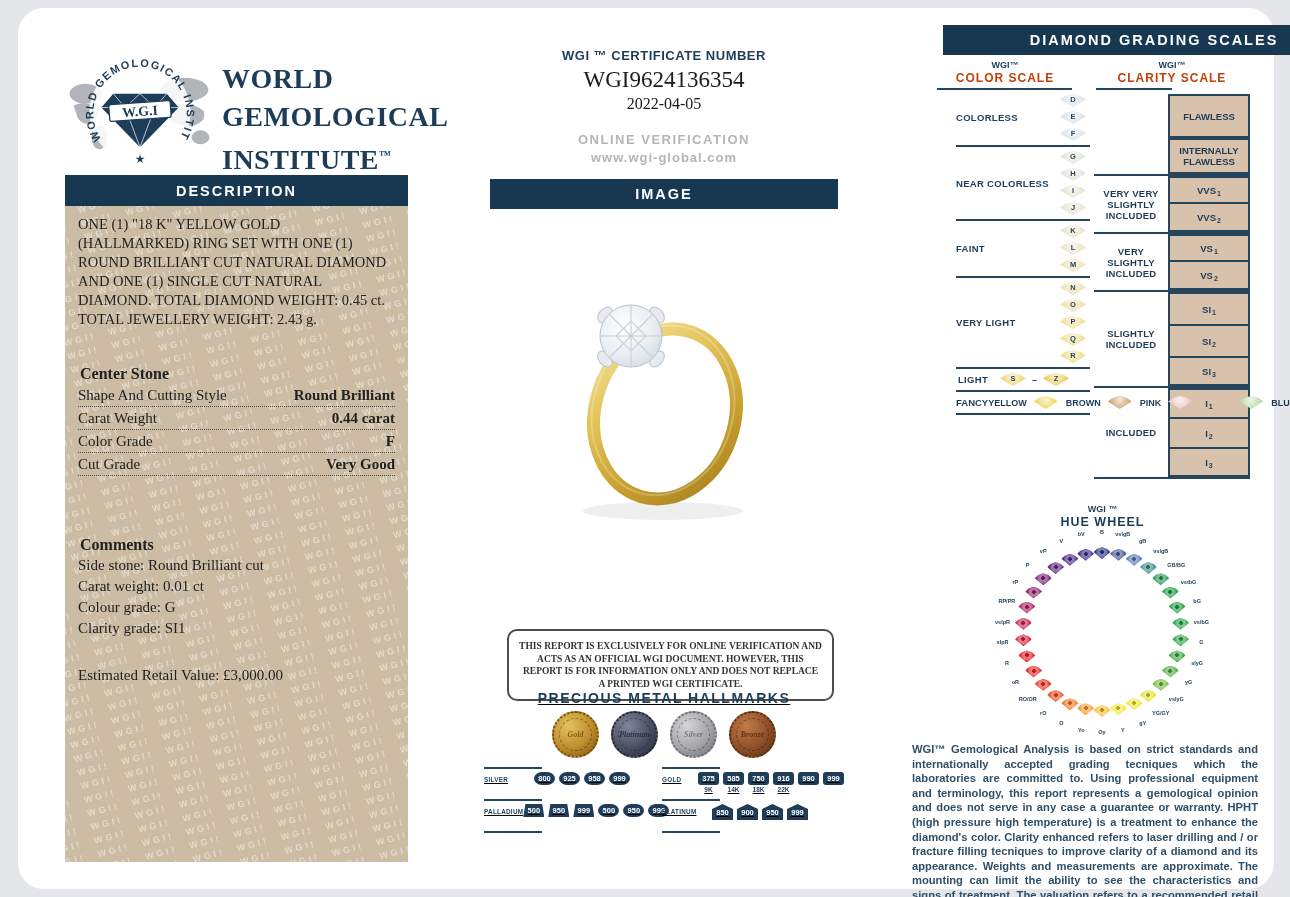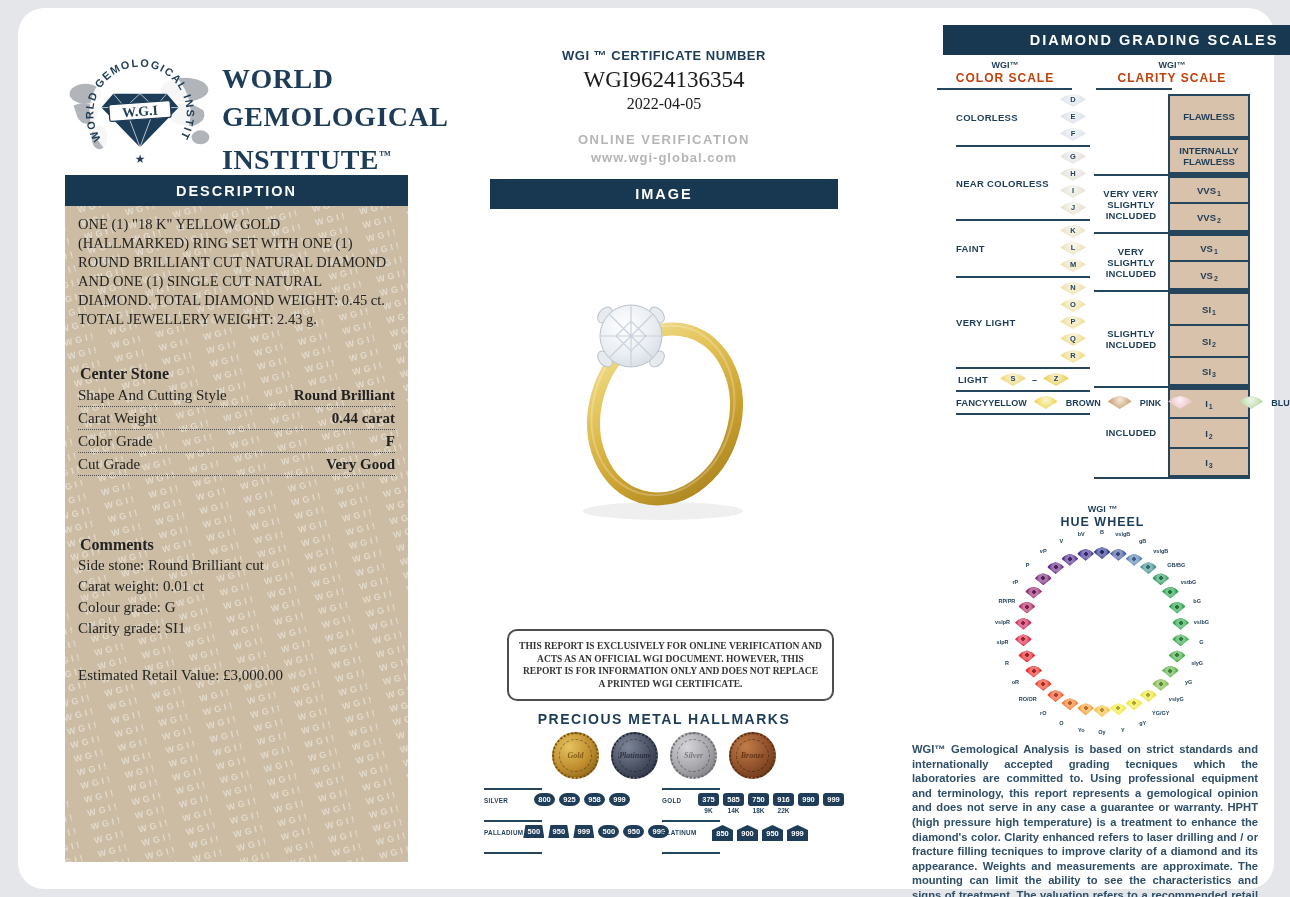--- a/index.html
+++ b/index.html
@@ -36,21 +36,21 @@
   .cert-label{font-weight:bold;font-size:13px;letter-spacing:.5px;color:#1d3c57;}
   .cert-number{font-family:"Liberation Serif",serif;font-size:23px;color:#1b1b1b;margin-top:4px;}
   .cert-date{font-family:"Liberation Serif",serif;font-size:16px;color:#1b1b1b;margin-top:2px;}
   .verify-label{margin-top:19px;font-weight:bold;font-size:13px;letter-spacing:1.5px;color:#b5b5b5;}
   .verify-url{font-weight:bold;font-size:13px;letter-spacing:1px;color:#b5b5b5;margin-top:3px;cursor:pointer;}
   .bar.image{left:490px;top:179px;width:348px;height:30px;}
   .ring-wrap{position:absolute;left:545px;top:256px;width:240px;height:270px;}
   .notice{position:absolute;left:507px;top:629px;width:327px;border:2px solid #4d4d4d;border-radius:10px;
           padding:9px 10px;box-sizing:border-box;text-align:center;font-family:"Liberation Serif",serif;
           font-weight:bold;font-size:9.5px;line-height:12.5px;color:#333;}
-  .hallmarks{position:absolute;left:484px;top:711px;width:360px;}
+  .hallmarks{position:absolute;left:484px;top:690px;width:360px;text-decoration:underline;}
   .hm-title{text-align:center;font-weight:bold;font-size:14px;letter-spacing:1.5px;color:#1d3c57;}
   .seals{display:flex;justify-content:center;gap:12px;margin-top:5px;}
   .seal{position:relative;width:47px;height:47px;border-radius:50%;
         background:radial-gradient(circle at 35% 30%, var(--c1), var(--c2) 55%, var(--c3));
         border:2px dotted var(--c3);box-sizing:border-box;}
   .seal-inner{position:absolute;inset:5px;border:1px dashed rgba(0,0,0,.35);border-radius:50%;
               display:flex;align-items:center;justify-content:center;}
   .seal-label{font-family:"Liberation Serif",serif;font-style:italic;font-weight:bold;font-size:8px;color:var(--c3);opacity:.85;}
   .stamp-area{display:flex;gap:10px;margin-top:8px;}
   .hm-col{display:flex;flex-direction:column;}

